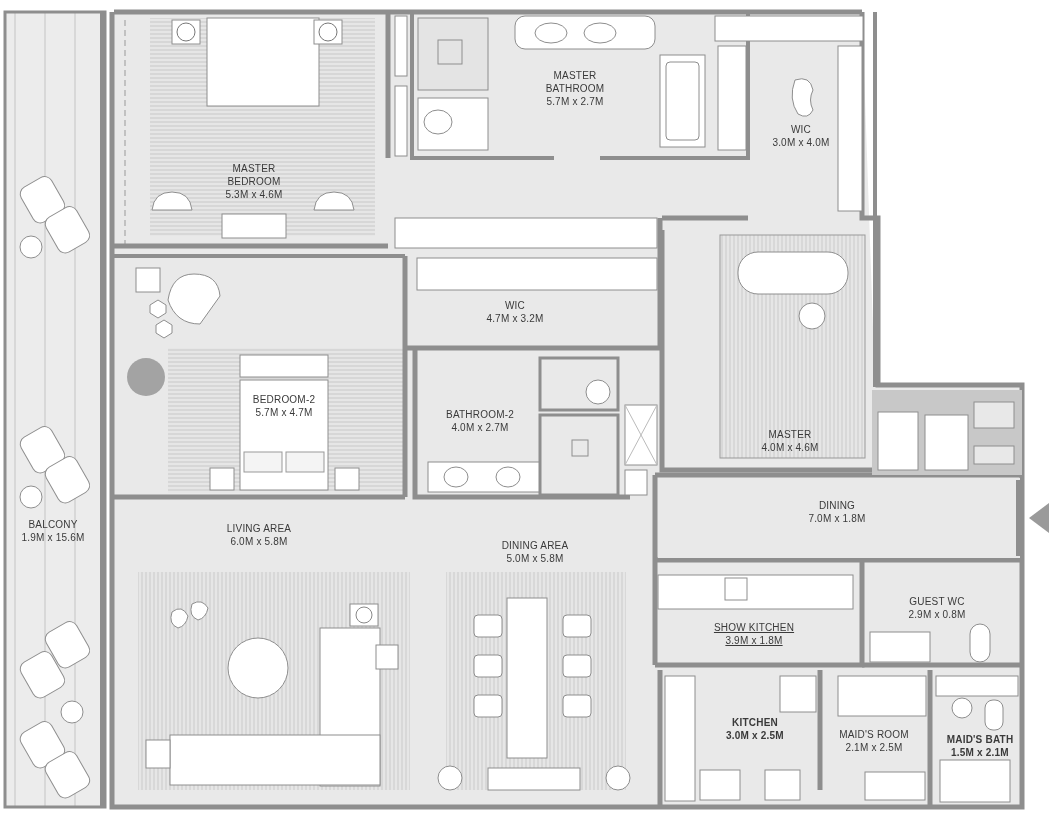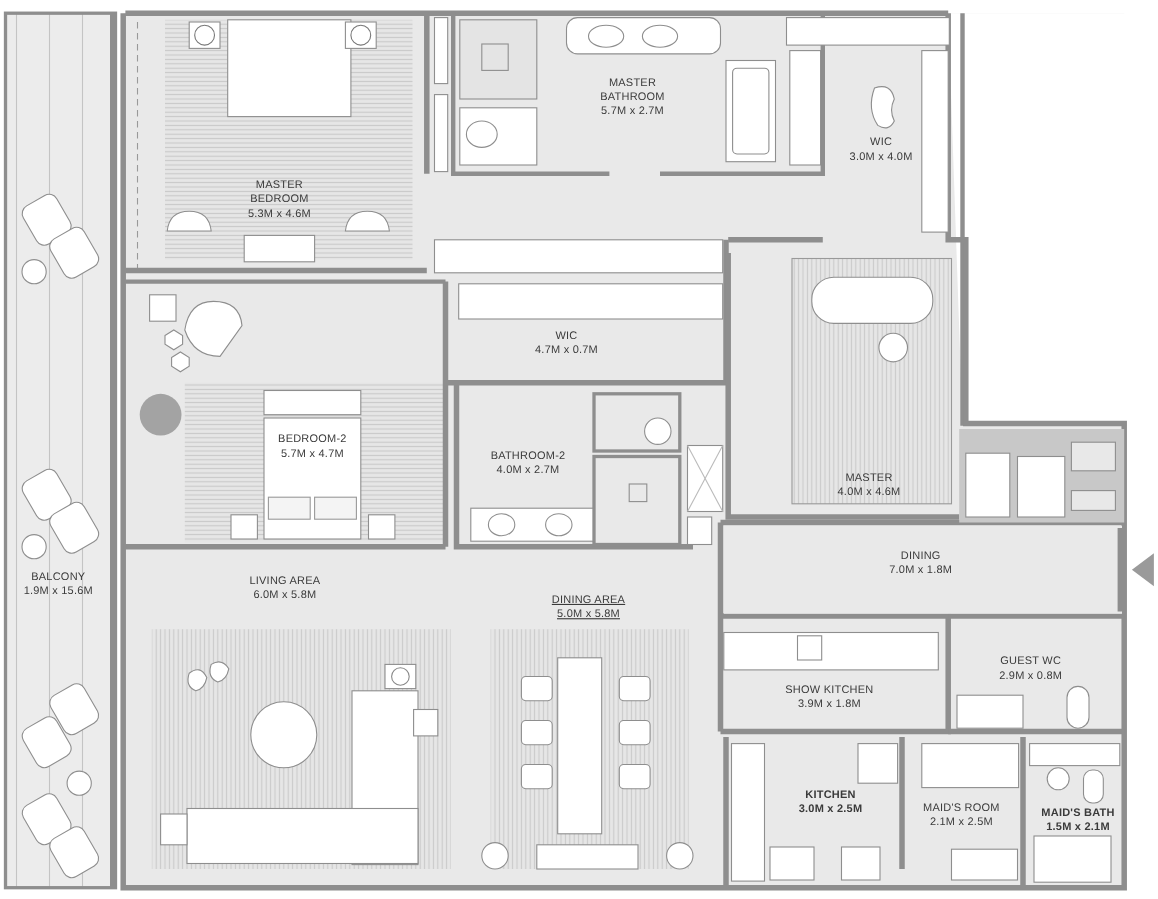--- a/index.html
+++ b/index.html
@@ -215,21 +215,21 @@
     <span>MASTER</span>
     <span>BATHROOM</span>
     <span>5.7M x 2.7M</span>
   </div>
   <div class="room-label" style="left:801px;top:123px;">
     <span>WIC</span>
     <span>3.0M x 4.0M</span>
   </div>
   <div class="room-label" style="left:515px;top:299px;">
     <span>WIC</span>
-    <span>4.7M x 0.7M</span>
+    <span>4.7M x 3.2M</span>
   </div>
   <div class="room-label" style="left:284px;top:393px;">
     <span>BEDROOM-2</span>
     <span>5.7M x 4.7M</span>
   </div>
   <div class="room-label" style="left:480px;top:408px;">
     <span>BATHROOM-2</span>
     <span>4.0M x 2.7M</span>
   </div>
   <div class="room-label" style="left:790px;top:428px;">
@@ -241,29 +241,29 @@
     <span>1.9M x 15.6M</span>
   </div>
   <div class="room-label" style="left:837px;top:499px;">
     <span>DINING</span>
     <span>7.0M x 1.8M</span>
   </div>
   <div class="room-label" style="left:259px;top:522px;">
     <span>LIVING AREA</span>
     <span>6.0M x 5.8M</span>
   </div>
-  <div class="room-label" style="left:535px;top:539px;text-decoration:underline;">
+  <div class="room-label" style="left:535px;top:539px;">
     <span>DINING AREA</span>
     <span>5.0M x 5.8M</span>
   </div>
   <div class="room-label" style="left:937px;top:595px;">
     <span>GUEST WC</span>
     <span>2.9M x 0.8M</span>
   </div>
-  <div class="room-label" style="left:754px;top:621px;">
+  <div class="room-label" style="left:754px;top:621px;text-decoration:underline;">
     <span>SHOW KITCHEN</span>
     <span>3.9M x 1.8M</span>
   </div>
   <div class="room-label" style="left:755px;top:716px;font-weight:bold;">
     <span>KITCHEN</span>
     <span>3.0M x 2.5M</span>
   </div>
   <div class="room-label" style="left:874px;top:728px;text-align:center;">
     <span>MAID'S ROOM</span>
     <span>2.1M x 2.5M</span>

